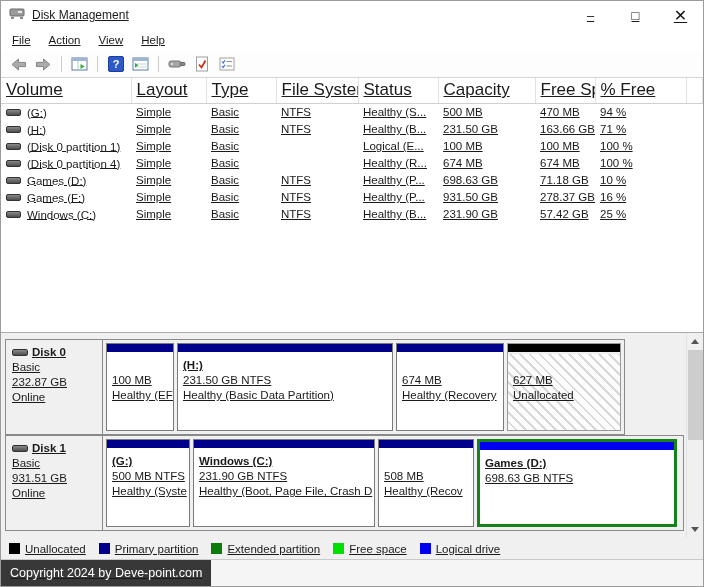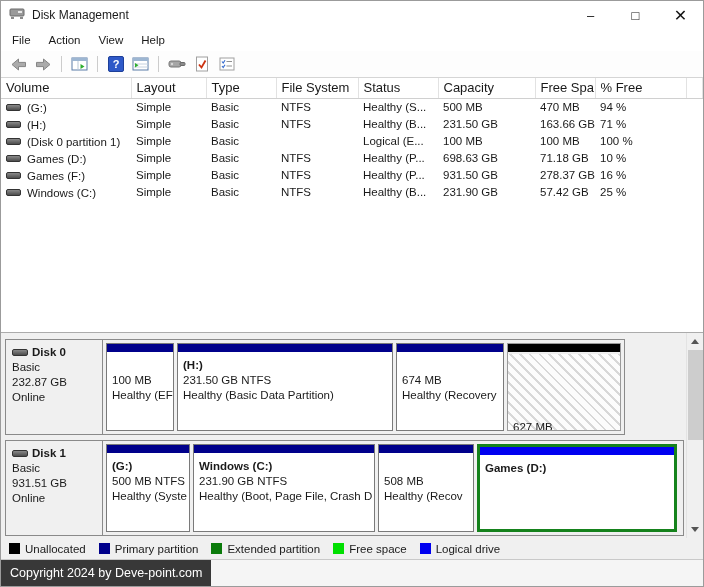--- a/index.html
+++ b/index.html
@@ -1,58 +1,58 @@
 <!DOCTYPE html>
 <html><head>
 <meta charset="utf-8">
 <style>
   * { box-sizing: border-box; margin: 0; padding: 0; }
   body { background:#fff; font-family:"Liberation Sans", sans-serif; font-size:11.5px; color:#1a1a1a; }
-  .window { width:704px; height:587px; border:1px solid #9b9b9b; display:flex; flex-direction:column; background:#fff; }
+  .window { width:704px; height:587px; border:1px solid #9b9b9b; display:flex; flex-direction:column; background:#fff;text-decoration:underline; }
 
   
   .titlebar { height:28px; display:flex; align-items:center; padding-left:8px; gap:7px; background:#fff; flex:0 0 auto; }
   .apptitle { font-size:12px; }
   .wincontrols { margin-left:auto; display:flex; height:100%; }
   .winbtn { width:45px; display:flex; align-items:center; justify-content:center; font-size:13px; color:#111; cursor:default; }
   .winbtn.close { font-size:16px; }
 
   
   .menubar { height:22px; display:flex; align-items:center; padding-left:2px; flex:0 0 auto; background:#fff; }
   .menuitem { padding:2px 9px; }
 
   
   .toolbar { height:27px; display:flex; align-items:center; padding-left:6px; gap:2px; border-bottom:1px solid #d5d5d5; flex:0 0 auto; background:#fdfdfd; }
   .tbtn { width:23px; height:21px; display:flex; align-items:center; justify-content:center; }
   .tsep { width:1px; height:16px; background:#cccccc; margin:0 4px; }
 
   
   .volpane { flex:1 1 auto; background:#fff; overflow:hidden; }
   table.vols { border-collapse:collapse; table-layout:fixed; width:100%; }
-  table.vols th { text-align:left; font-weight:normal; font-size:13px; padding:2px 5px 3px 5px;
+  table.vols th { text-align:left; font-weight:normal; font-size:17px; padding:2px 5px 3px 5px;
     border-right:1px solid #e2e2e2; border-bottom:1px solid #d0d0d0; height:19px; white-space:nowrap; overflow:hidden; }
   table.vols td { padding:0 5px; height:17px; white-space:nowrap; overflow:hidden; font-size:11.5px; }
   .vicon { display:inline-block; width:15px; height:7px; background:linear-gradient(#8a8a8a,#4d4d4d); border:1px solid #333;
     border-radius:2px; margin-right:6px; vertical-align:middle; }
   .volname { vertical-align:middle; }
 
   
   .graphpane { height:206px; background:#f0f0f0; border-top:1px solid #ababab; position:relative;
     padding:6px 0 0 4px; flex:0 0 auto; }
-  .diskrow { border:1px solid #8a8a8a; background:#f0f0f0; display:flex; height:96px; margin-bottom:5px; }
+  .diskrow { border:1px solid #8a8a8a; background:#f0f0f0; display:flex; height:96px; }
   .diskrow.d0 { width:620px; }
   .diskrow.d1 { width:679px; }
   .disklabel { width:97px; flex:0 0 auto; border-right:1px solid #8a8a8a; padding:5px 6px; line-height:15px; }
   .diskname { font-weight:bold; }
   .dicon { display:inline-block; width:16px; height:7px; background:linear-gradient(#8a8a8a,#4d4d4d); border:1px solid #333;
     border-radius:2px; margin-right:4px; vertical-align:middle; }
   .parts { flex:1; display:flex; gap:3px; padding:3px; }
   .part { border:1px solid #7a7a7a; background:#fff; display:flex; flex-direction:column; overflow:hidden; }
   .pbar { height:10px; flex:0 0 auto; background:#00008B; border-bottom:2px solid #fff; }
-  .part.unalloc { background:repeating-linear-gradient(45deg,#fcfcfc 0 5px,#d8d8d8 5px 7px); border-color:#9a9a9a;gap:47px; }
+  .part.unalloc { background:repeating-linear-gradient(45deg,#fcfcfc 0 5px,#d8d8d8 5px 7px); border-color:#9a9a9a; }
   .part.unalloc .pbar { background:#000; border-bottom:2px solid #efefef; }
   .part.selected { border:3px solid #15821C; }
   .part.logical .pbar { background:#0000F0; }
   .pbody { flex:1; padding:4px 5px 0 5px; line-height:15px; white-space:nowrap; overflow:hidden; }
   .ptitle { font-weight:bold; min-height:15px; }
 
   
   .vscroll { position:absolute; top:0; right:0; width:17px; height:100%; background:#f0f0f0; border-left:1px solid #e3e3e3; }
   .sbtn { height:17px; display:flex; align-items:center; justify-content:center; }
   .sbtn.down { position:absolute; bottom:0; width:100%; }
@@ -213,20 +213,31 @@
           <td>Simple</td>
             <td>Basic</td>
             <td></td>
             <td>Logical (E...</td>
             <td>100 MB</td>
             <td>100 MB</td>
             <td>100 %</td>
             <td></td>
         </tr>
         <tr>
+          <td><span class="vicon"></span><span class="volname">(Disk 0 partition 4)</span></td>
+          <td>Simple</td>
+            <td>Basic</td>
+            <td></td>
+            <td>Healthy (R...</td>
+            <td>674 MB</td>
+            <td>674 MB</td>
+            <td>100 %</td>
+            <td></td>
+        </tr>
+        <tr>
           <td><span class="vicon"></span><span class="volname">Games (D:)</span></td>
           <td>Simple</td>
             <td>Basic</td>
             <td>NTFS</td>
             <td>Healthy (P...</td>
             <td>698.63 GB</td>
             <td>71.18 GB</td>
             <td>10 %</td>
             <td></td>
         </tr>
@@ -330,20 +341,21 @@
           <div class="pbody">
             <div class="ptitle"></div>
             <div>508 MB</div>
             <div>Healthy (Recov</div>
           </div>
         </div>
         <div class="part logical selected" style="flex:0 0 200px">
           <div class="pbar"></div>
           <div class="pbody">
             <div class="ptitle">Games  (D:)</div>
+            <div>698.63 GB NTFS</div>
           </div>
         </div>
       </div>
     </div>
 
     <div class="vscroll">
       <div class="sbtn">
           <div class="tri-up"></div>
         </div>
       <div class="sthumb"></div>

